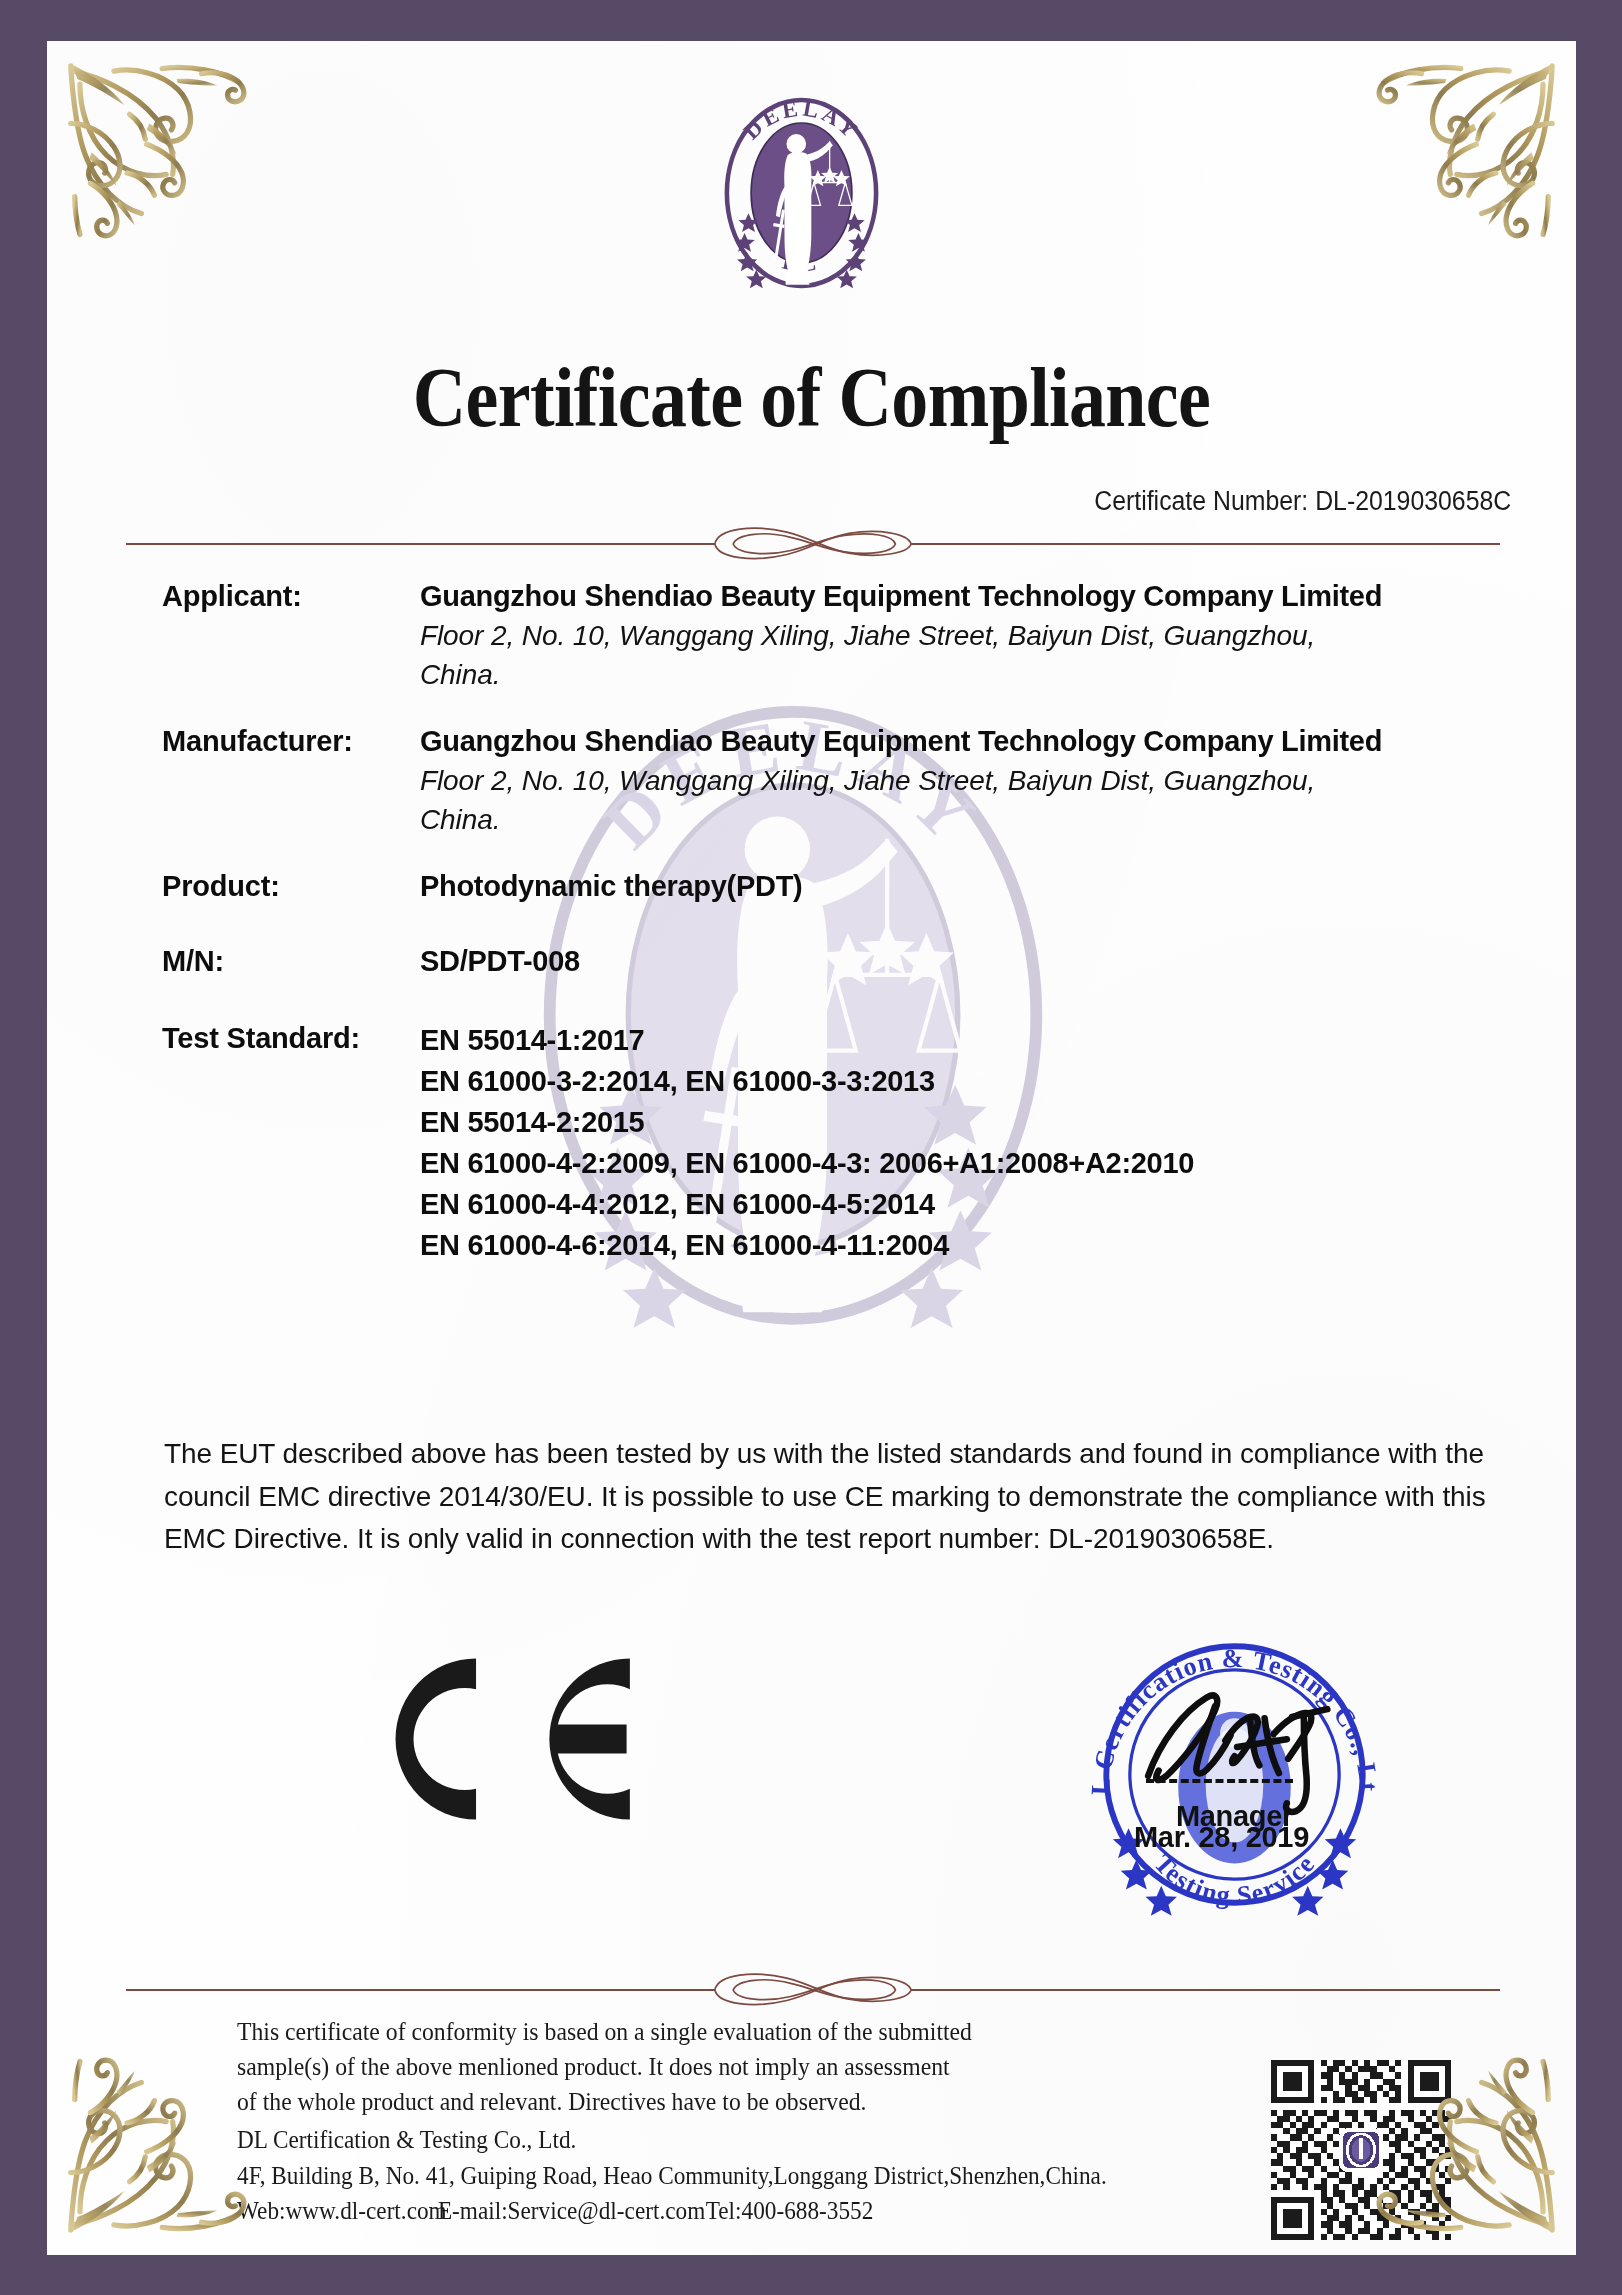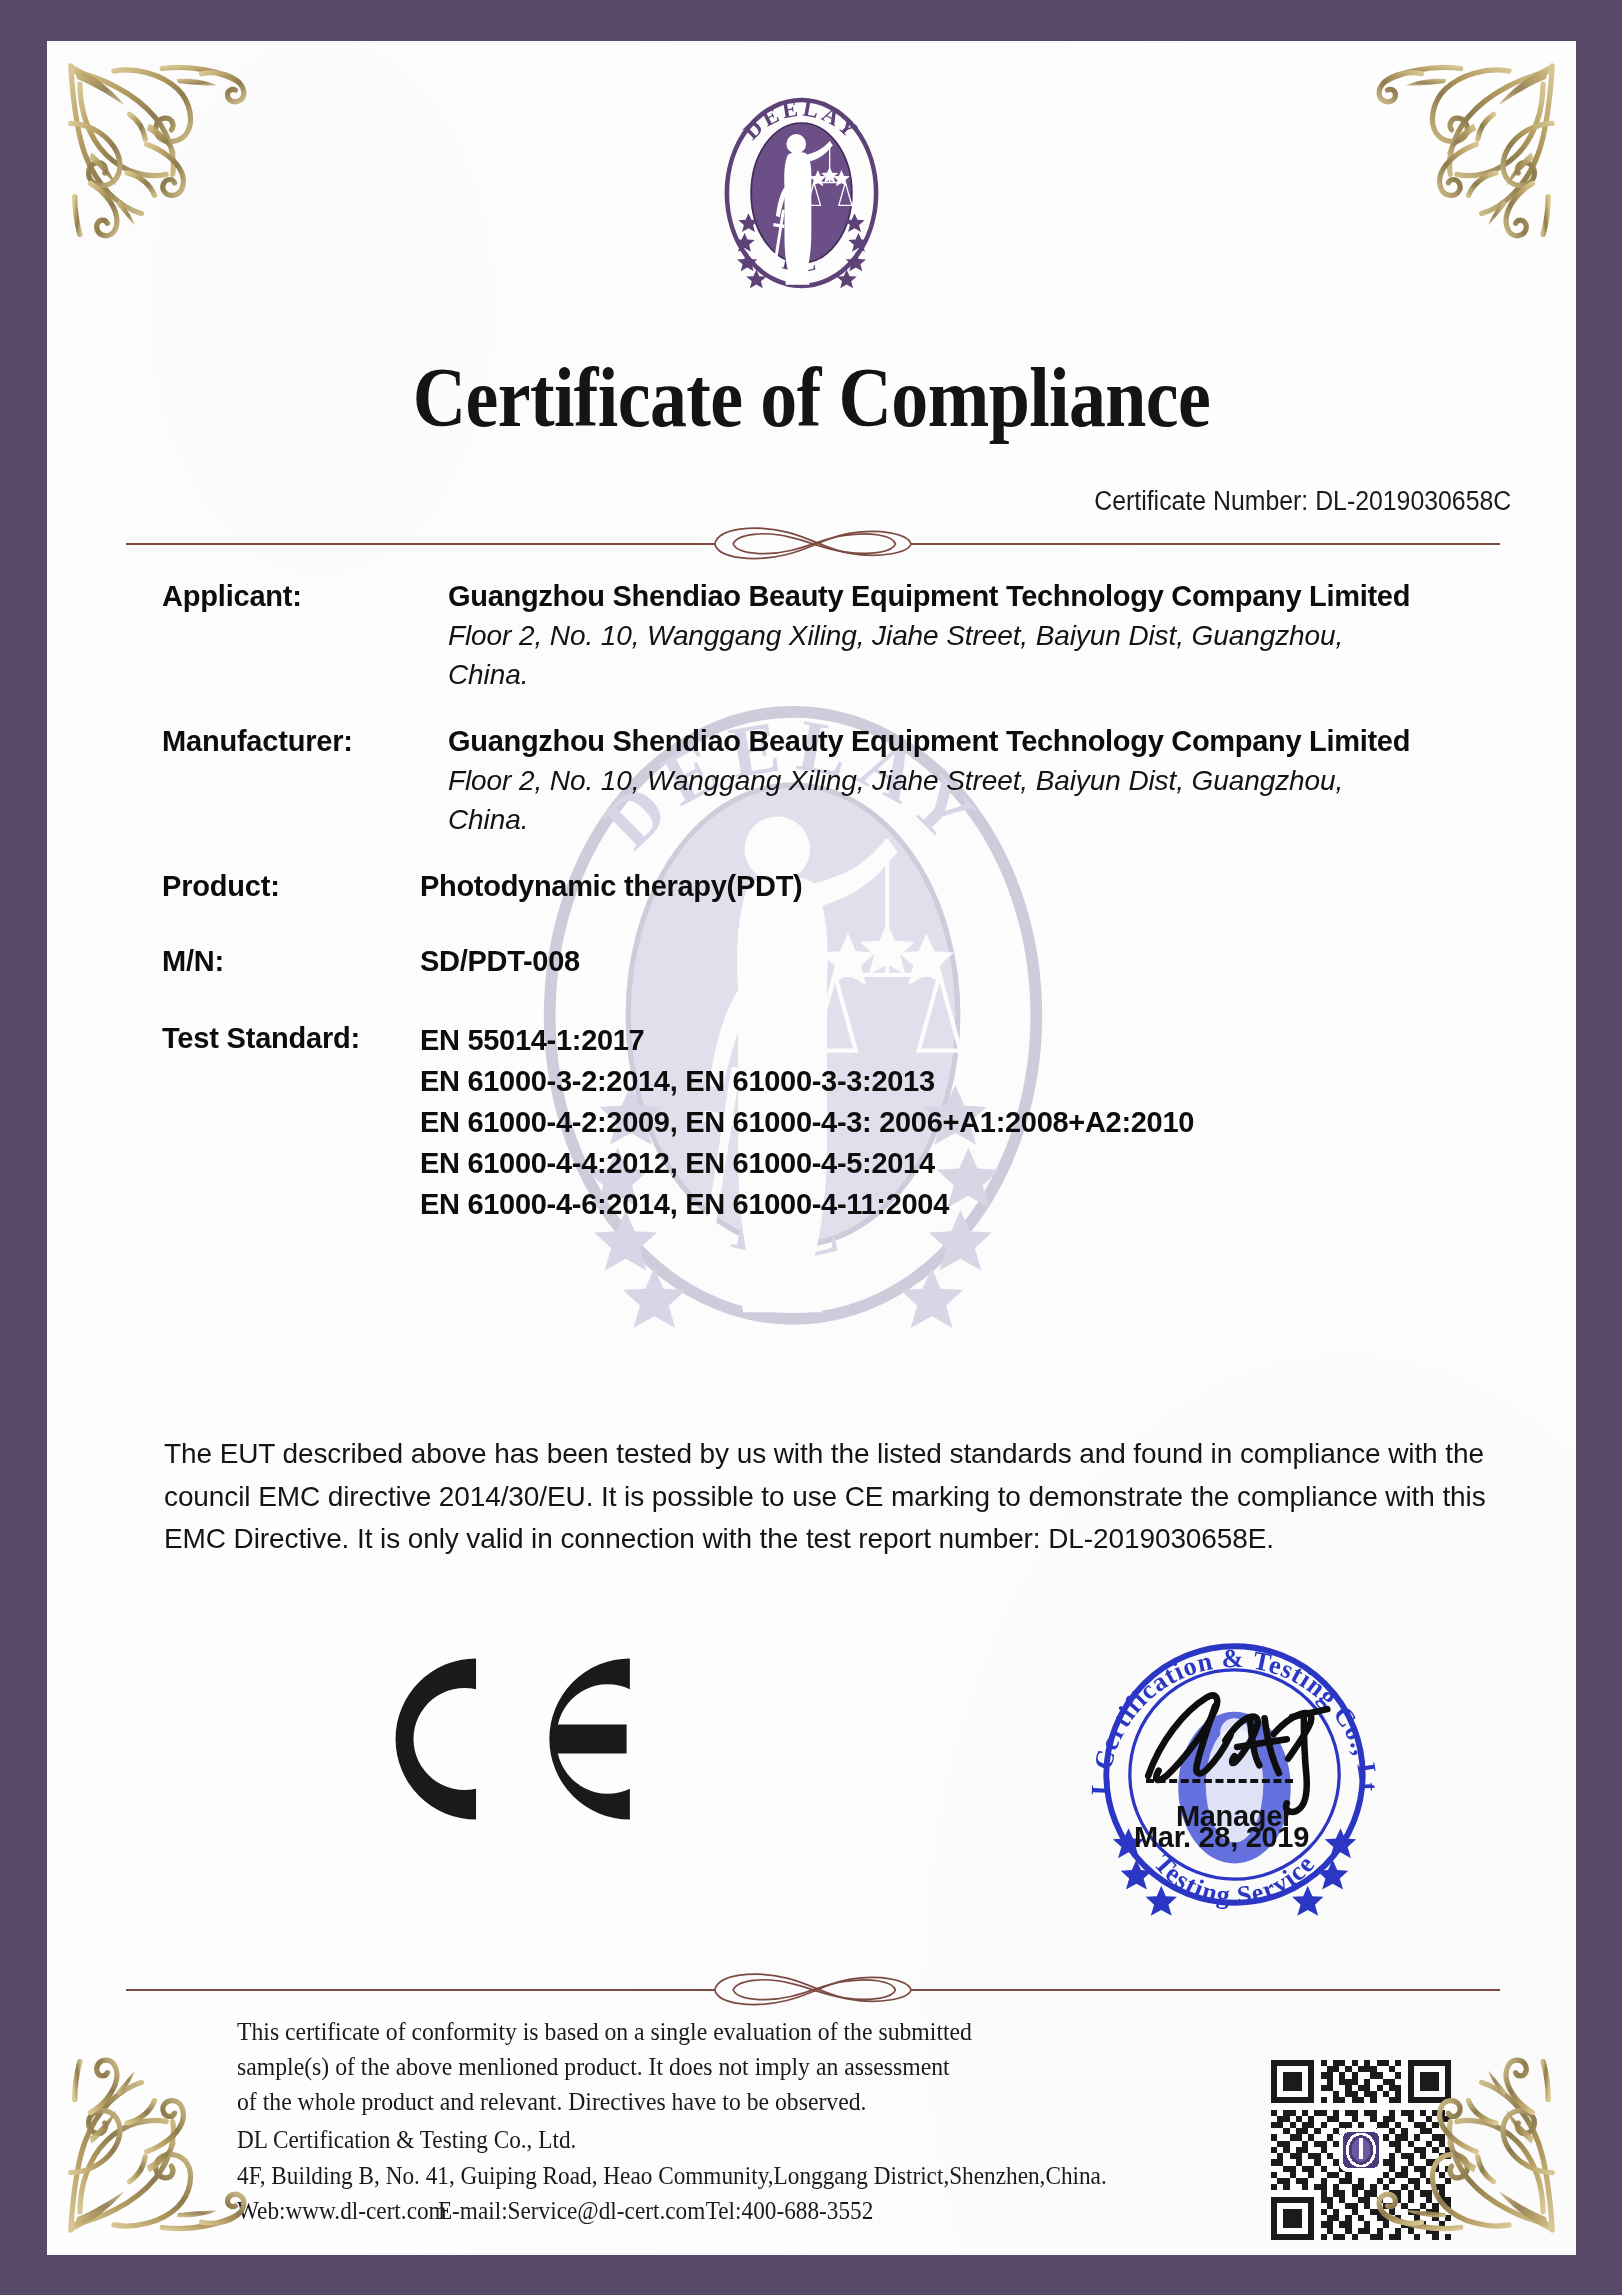--- a/index.html
+++ b/index.html
@@ -145,21 +145,21 @@
     white-space: nowrap;
   }
   .val-reg {
     font-size: 28px;
     font-weight: 400;
     color: #131313;
     line-height: 1.40;
     letter-spacing: -0.1px;
     font-style: italic;
   }
-  .row.gap-a { margin-bottom: 29px; gap: 28px; }
+  .row.gap-a { margin-bottom: 29px; }
   .row.gap-b { margin-bottom: 37px; }
   .row.gap-c { margin-bottom: 39px; }
   .std-line {
     font-size: 29px;
     font-weight: 700;
     color: #0d0d0d;
     line-height: 1.42;
     letter-spacing: -0.3px;
     white-space: nowrap;
   }
@@ -561,20 +561,21 @@
           <div class="value">
             <div class="val-bold">SD/PDT-008</div>
           </div>
         </div>
 
         <div class="row">
           <div class="label">Test Standard:</div>
           <div class="value">
             <div class="std-line">EN 55014-1:2017</div>
             <div class="std-line">EN 61000-3-2:2014, EN 61000-3-3:2013</div>
+            <div class="std-line">EN 55014-2:2015</div>
             <div class="std-line">EN 61000-4-2:2009, EN 61000-4-3: 2006+A1:2008+A2:2010</div>
             <div class="std-line">EN 61000-4-4:2012, EN 61000-4-5:2014</div>
             <div class="std-line">EN 61000-4-6:2014, EN 61000-4-11:2004</div>
           </div>
         </div>
       </div>
 
       <div class="paragraph">The EUT described above has been tested by us with the listed standards and found in compliance with the council EMC directive 2014/30/EU. It is possible to use CE marking to demonstrate the compliance with this EMC Directive. It is only valid in connection with the test report number: DL-2019030658E.</div>
 
       <div class="ce-mark">

